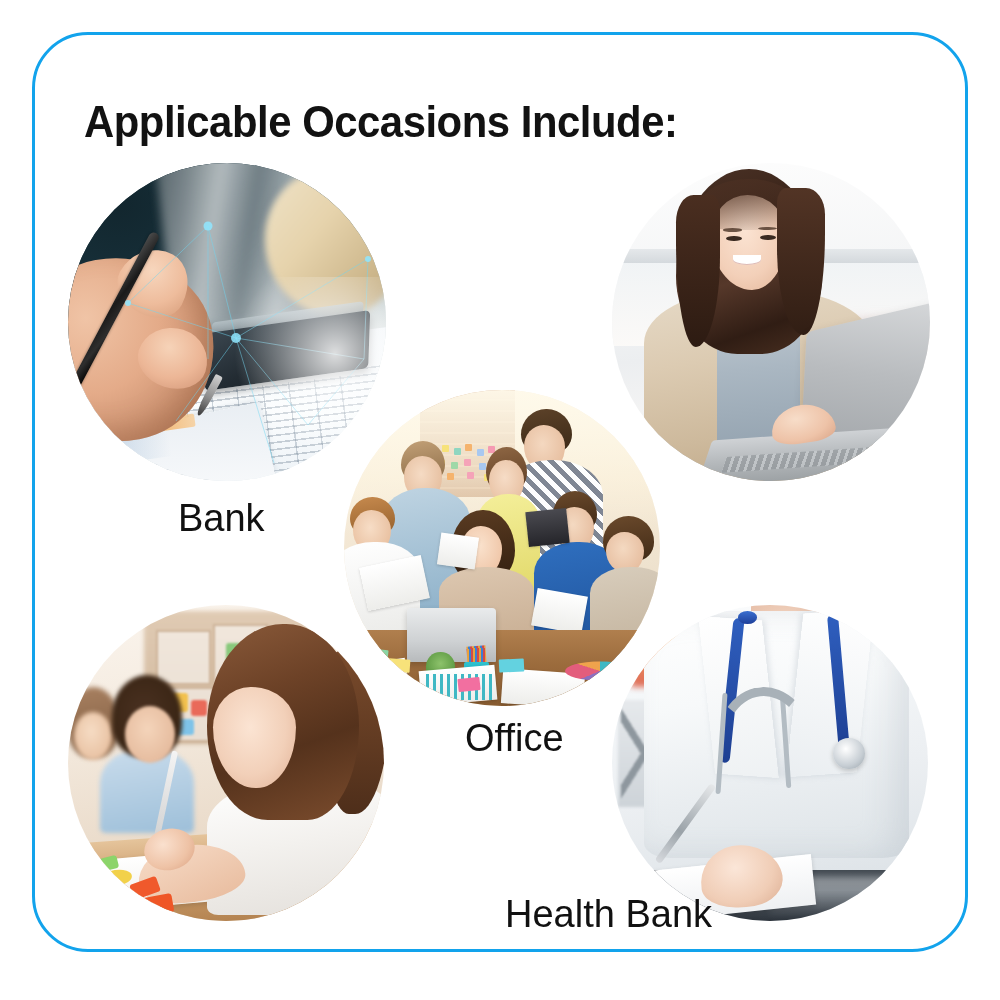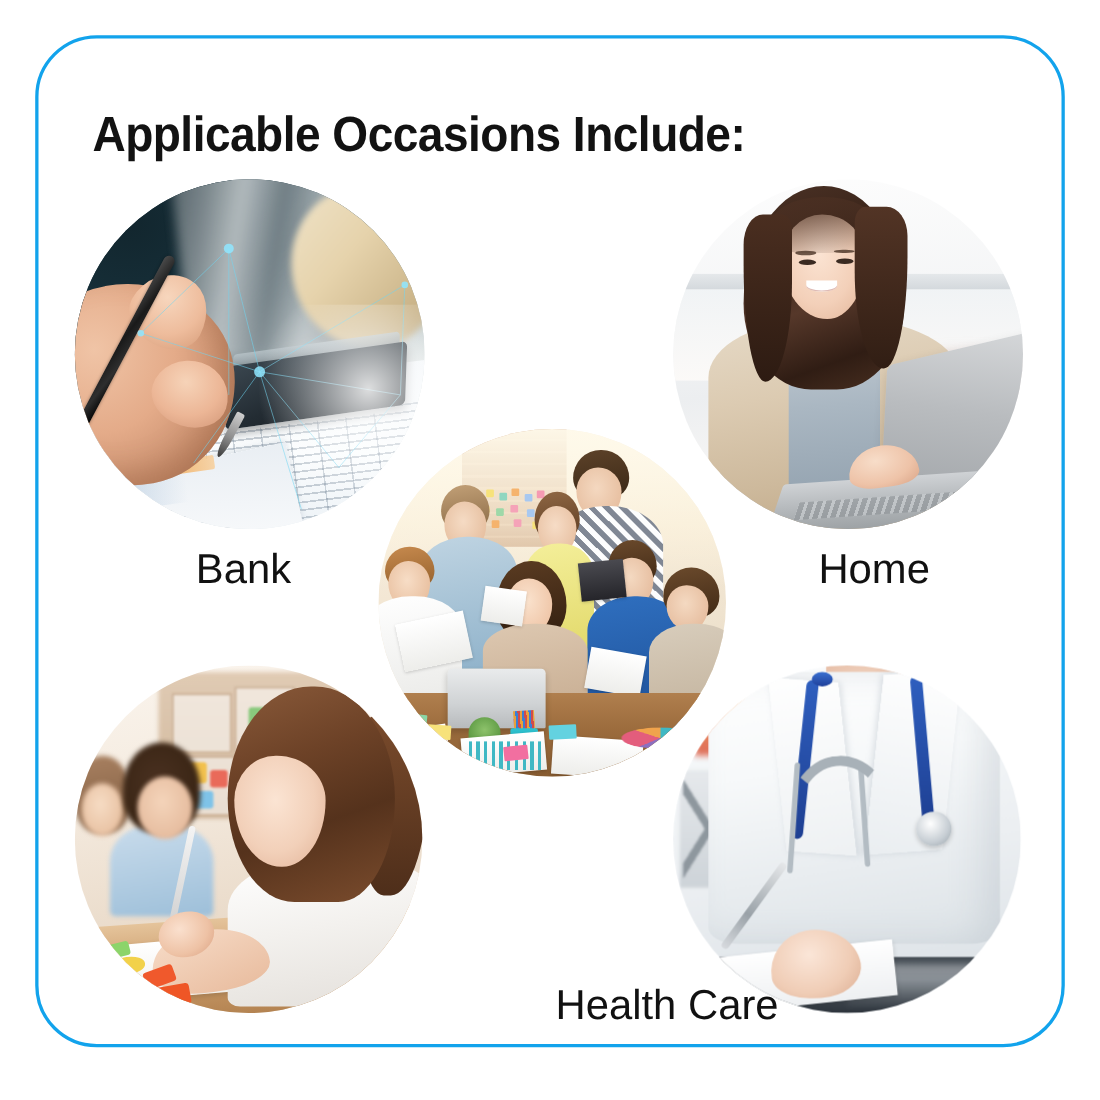--- a/index.html
+++ b/index.html
@@ -621,21 +621,20 @@
       <div class="home-brow" style="left:46%;top:20%;"></div>
       <div class="home-eye" style="left:36%;top:23%;"></div>
       <div class="home-eye" style="left:46.5%;top:22.6%;"></div>
       <div class="home-smile"></div>
       <div class="home-laptop-screen"></div>
       <div class="home-laptop-base"></div>
       <div class="home-keys"></div>
       <div class="home-hand"></div>
     </div>
   </div>
-  <div class="caption" style="left:744px;top:497px;">Home</div>
 
   <div class="photo" id="photo-office">
     <div class="inner">
       <div class="off-bg"></div>
       <div class="off-brick"></div>
       <div class="off-win"></div>
       <div class="off-notes">
         <i style="left:2%;top:10%;background:#f5a3b8;"></i>
           <i style="left:16%;top:4%;background:#f7e27a;"></i>
         <i style="left:30%;top:12%;background:#8fd6c0;"></i>
@@ -700,20 +699,21 @@
       <div class="off-doc" style="left:50%;bottom:0%;width:26%;height:11%;transform:rotate(4deg);"></div>
       <div class="off-doc" style="left:2%;bottom:6%;width:18%;height:8%;transform:rotate(-9deg);"></div>
       <div class="off-pie"></div>
       <div class="off-bars" style="left:26%;bottom:2%;"></div>
       <div class="off-sticky" style="left:36%;bottom:5%;width:7%;height:4%;background:#f26fa0;transform:rotate(-6deg);"></div>
       <div class="off-sticky" style="left:14%;bottom:11%;width:7%;height:4%;background:#f7e27a;transform:rotate(4deg);"></div>
       <div class="off-sticky" style="left:49%;bottom:11%;width:8%;height:4%;background:#63d2e0;transform:rotate(-3deg);"></div>
       <div class="off-sticky" style="left:6%;bottom:14%;width:8%;height:4%;background:#8ad6a6;transform:rotate(6deg);"></div>
     </div>
   </div>
+  <div class="caption" style="left:465px;top:717px;">Office</div>
 
   <div class="photo" id="photo-school">
     <div class="inner">
       <div class="sch-bg"></div>
       <div class="sch-shelf"></div>
       <div class="sch-cube" style="left:28%;top:8%;width:16%;height:16%;"></div>
       <div class="sch-cube" style="left:46%;top:6%;width:16%;height:18%;"></div>
       <div class="sch-cube" style="left:30%;top:26%;width:15%;height:16%;"></div>
       <div class="sch-cube" style="left:48%;top:26%;width:16%;height:16%;"></div>
       <div class="sch-toy" style="left:33%;top:28%;width:5%;height:6%;background:#f2c14e;"></div>
@@ -760,15 +760,15 @@
       <div class="hc-ear2" style="left:72%;top:1%;"></div>
       <div class="hc-steth-tube"></div>
       <div class="hc-steth-tube2"></div>
       <div class="hc-steth-loop"></div>
       <div class="hc-steth-bell"></div>
       <div class="hc-paper"></div>
       <div class="hc-hand"></div>
       <div class="hc-pen"></div>
     </div>
   </div>
-  <div class="caption" style="left:505px;top:893px;">Health Care</div>
+  <div class="caption" style="left:505px;top:893px;">Health Bank</div>
 
 </div>
 
 </body></html>

